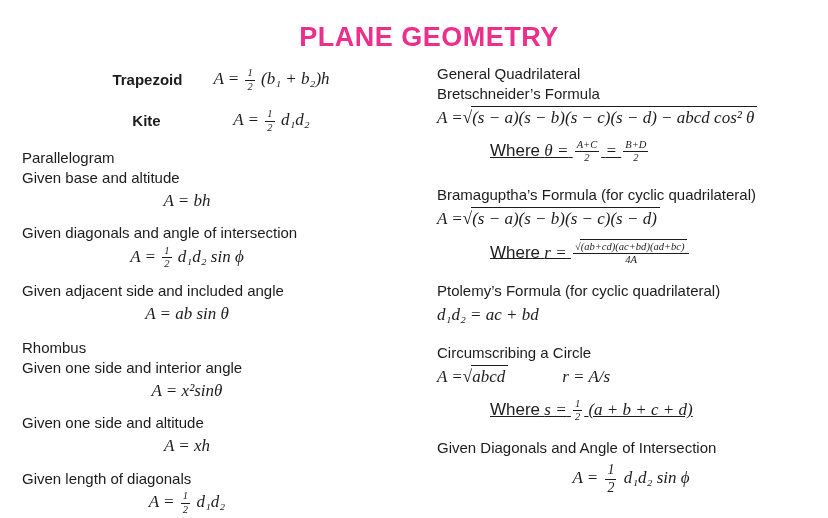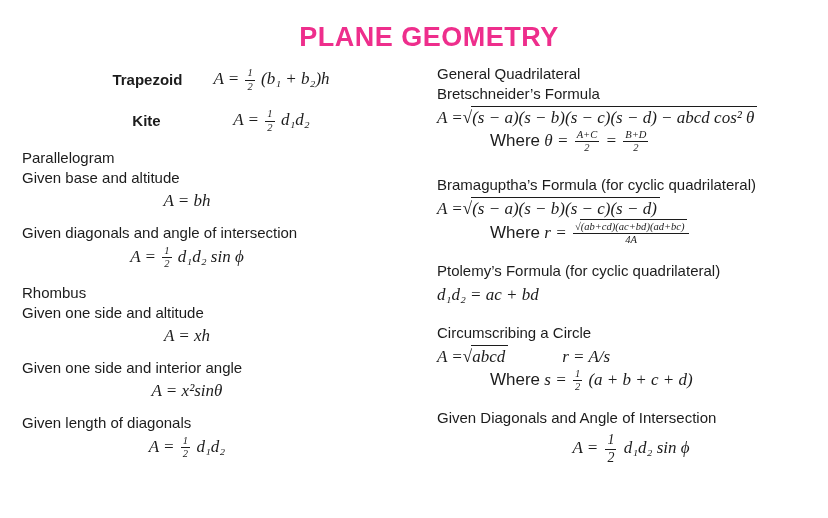--- a/index.html
+++ b/index.html
@@ -56,21 +56,21 @@
   .sqrt { white-space:nowrap; }
   .sqrt .rs { font-style:normal; letter-spacing:-1px; }
   .sqrt .vinc { border-top:1.4px solid currentColor; padding:1px 3px 0 1px; }
 
   
   .rsec-b1 { margin-bottom:21px; }
   .rsec-b2 { margin-bottom:15px; }
   .rsec-b3 { margin-bottom:17px; }
   .rsec-b4 { margin-bottom:15px; }
   .fml { margin-top:3px; }
-  .where { padding-left:53px; margin-top:0; }
+  .where { padding-left:53px; margin-top:10px;text-decoration:underline; }
   .wlabel { font-family:"Liberation Sans", sans-serif; font-style:normal; }
   .second { margin-left:54px;font-style:italic; }
   .fline-r { text-align:center; margin-top:4px; }
 </style>
 </head>
 <body>
 
 <div class="page">
 
   <div class="title">PLANE GEOMETRY</div>
@@ -115,34 +115,40 @@
       <div class="fline math">
         <span>A =</span>
         <span class="frac">
             <span class="num">1</span>
             <span class="den">2</span>
           </span>
         <span>d₁d₂ sin ϕ</span>
       </div>
     </div>
 
+    <div class="item">
+      <div class="caption">Given adjacent side and included angle</div>
+      <div class="fline math">
+        <span>A = ab sin θ</span>
+      </div>
+    </div>
 
     <div class="shead mt">Rhombus</div>
 
     <div class="item">
+      <div class="caption">Given one side and interior angle</div>
+      <div class="fline math">
+        <span>A = x²sinθ</span>
+      </div>
+    </div>
+
+    <div class="item">
       <div class="caption">Given one side and altitude</div>
       <div class="fline math">
         <span>A = xh</span>
-      </div>
-    </div>
-
-    <div class="item">
-      <div class="caption">Given one side and interior angle</div>
-      <div class="fline math">
-        <span>A = x²sinθ</span>
       </div>
     </div>
 
     <div class="item">
       <div class="caption">Given length of diagonals</div>
       <div class="fline math">
         <span>A =</span>
         <span class="frac">
             <span class="num">1</span>
             <span class="den">2</span>

